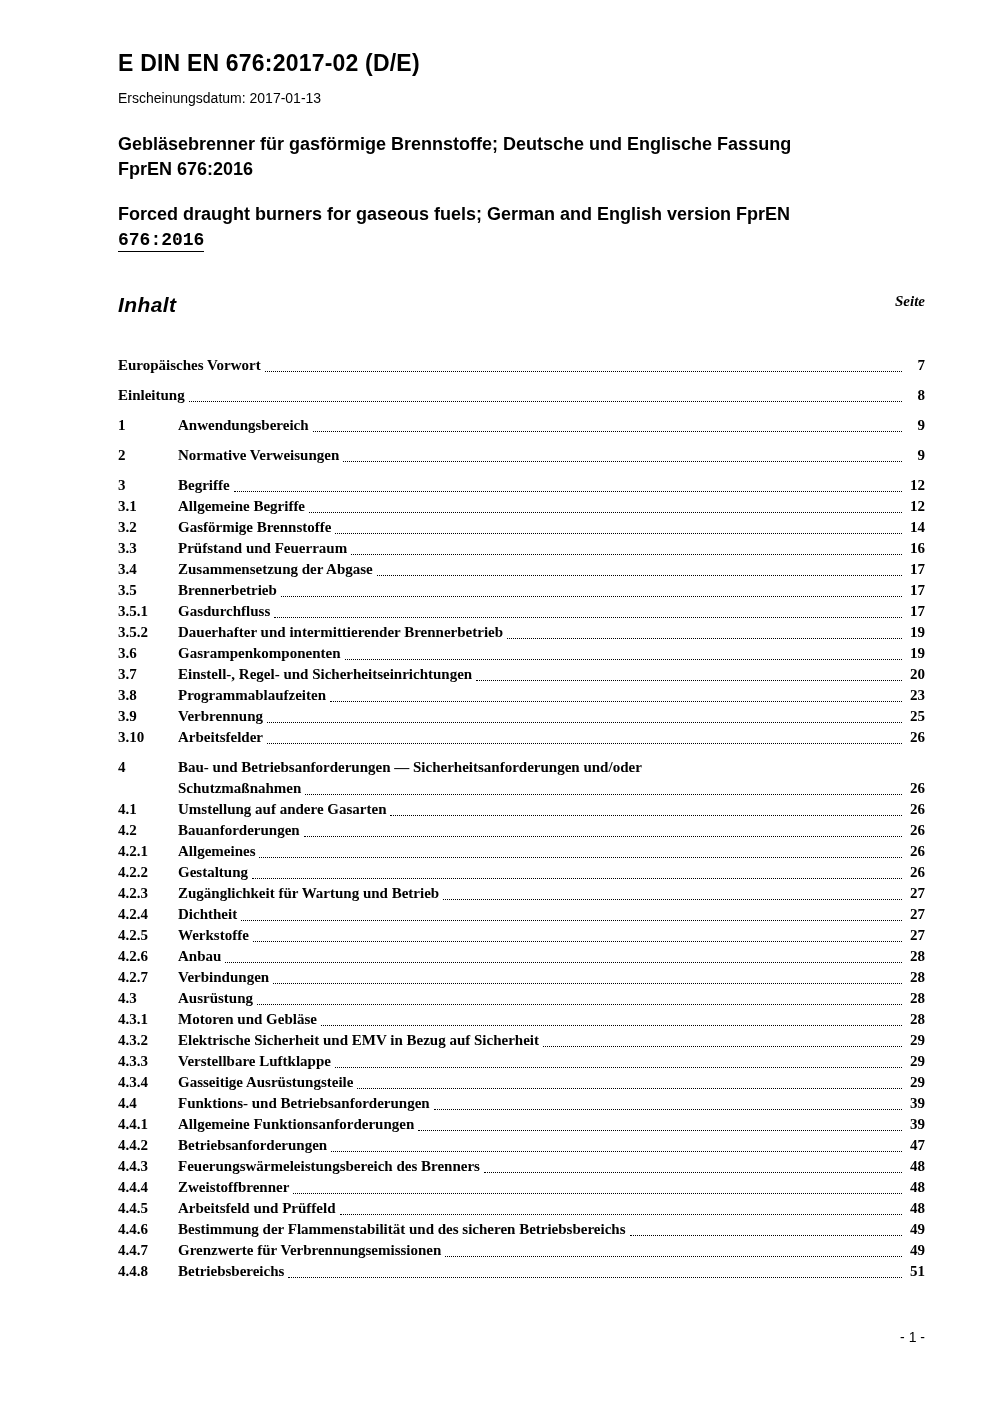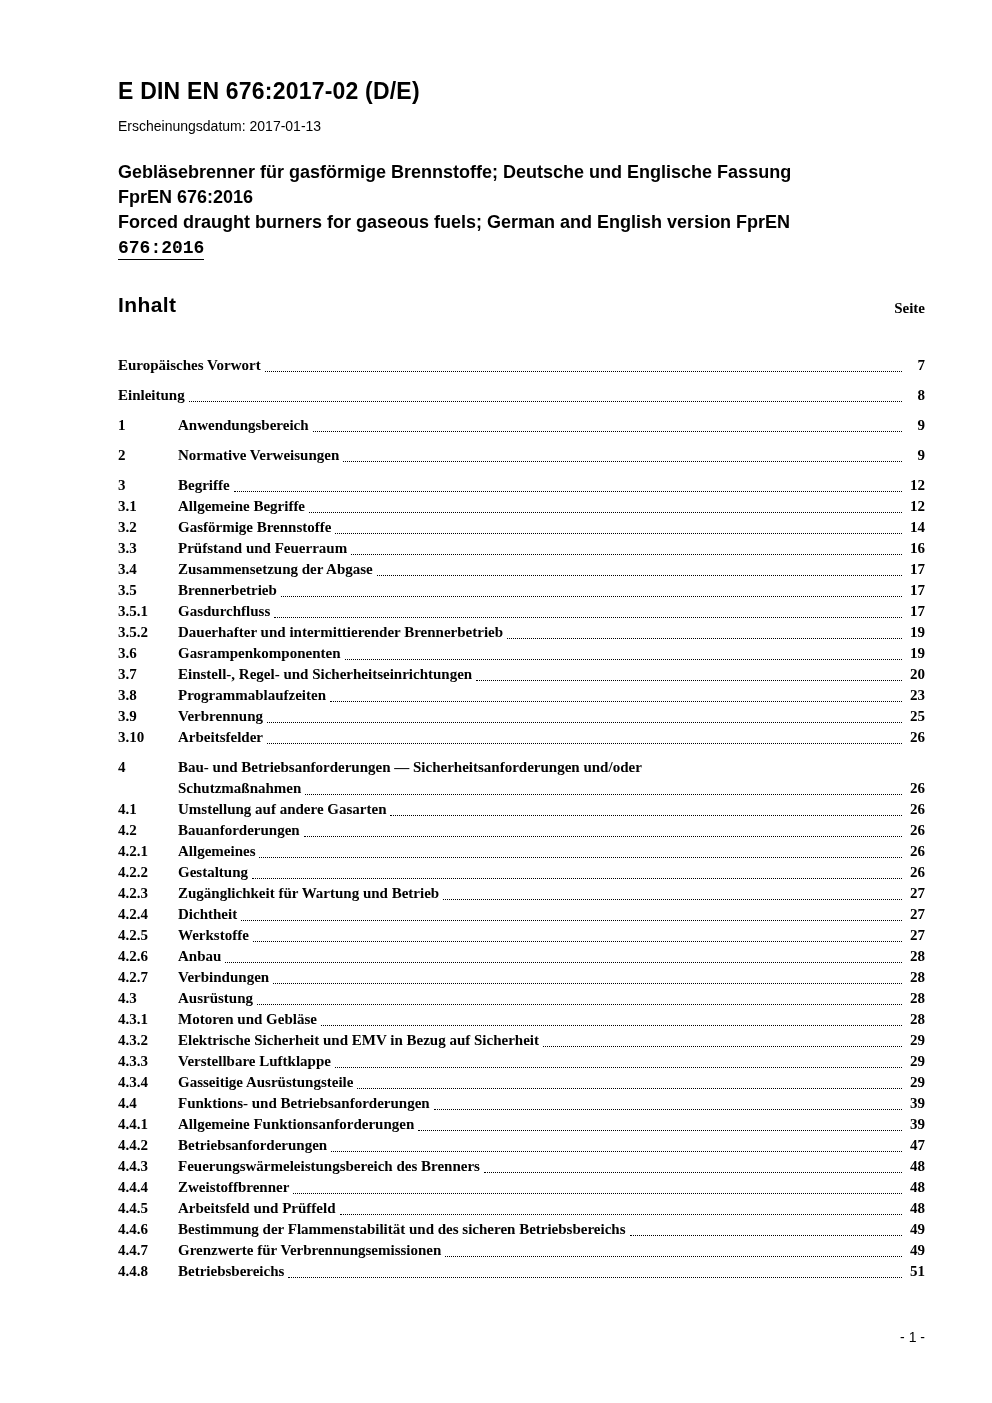--- a/index.html
+++ b/index.html
@@ -1,42 +1,42 @@
 <!DOCTYPE html>
 <html><head>
 <meta charset="utf-8">
 <style>
   * { margin: 0; padding: 0; box-sizing: border-box; }
   html, body { width: 992px; height: 1403px; background: #ffffff; overflow: hidden; }
   body { font-family: "Liberation Sans", sans-serif; color: #000; position: relative; }
 
   .page {
     position: absolute; inset: 0;
-    padding: 78px 67px 0 118px;
+    padding: 50px 67px 0 118px;
   }
 
   .doc-number {
     font-size: 23px; font-weight: bold; letter-spacing: 0.2px;
     font-family: "Liberation Sans", sans-serif;
   }
   .pub-date {
     font-size: 14px; margin-top: 13px;
   }
 
   .title-block {
     font-size: 18px; font-weight: bold; line-height: 25px;
     font-family: "Liberation Sans", sans-serif;
   }
   .title-de { margin-top: 26px; }
-  .title-en { }
+  .title-en { margin-top: 20px; }
   .underlined { border-bottom: 1.5px solid #000; padding-bottom: 1px; font-family: Liberation Mono, monospace; }
 
   .inhalt-row {
-    margin-top: 32px;
-    display: flex; justify-content: space-between; align-items: flex-end;
+    margin-top: 40px;
+    display: flex; justify-content: space-between; align-items: flex-start; font-style: italic;
   }
   .inhalt-heading {
     font-size: 21px; font-weight: bold; letter-spacing: 0.4px;
   }
   .seite-label {
     font-family: "Liberation Serif", serif; font-weight: bold; font-size: 15px;
   }
 
   .toc {
     margin-top: 38px;

